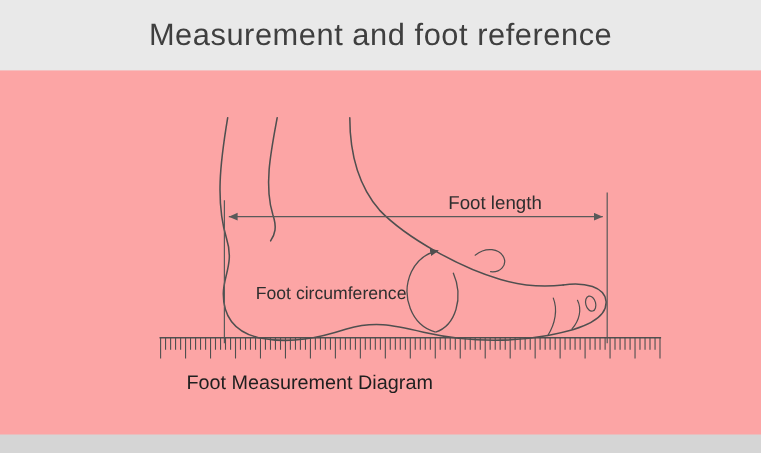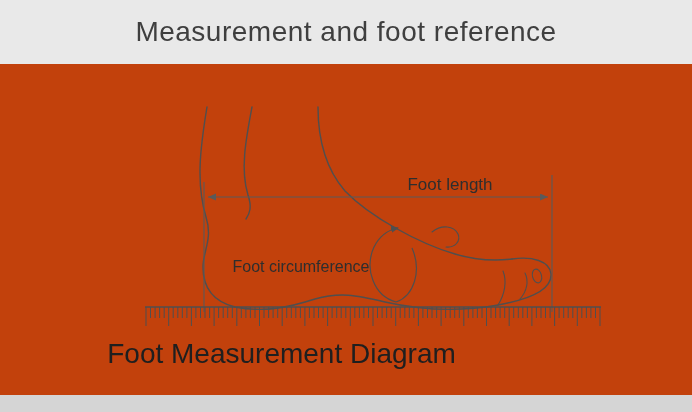--- a/index.html
+++ b/index.html
@@ -5,21 +5,21 @@
   html, body {
     margin: 0;
     padding: 0;
     background: #ffffff;
     font-family: "Liberation Sans", sans-serif;
   }
   .page {
     position: relative;
     width: 692px;
     height: 412px;
-    background: #c2410c;
+    background: #fca5a5;
     overflow: hidden;
   }
   .header-banner {
     position: absolute;
     top: 0; left: 0;
     width: 692px;
     height: 64px;
     background: #e9e9e9;
     display: flex;
     align-items: center;
@@ -35,21 +35,21 @@
     position: absolute;
     top: 64px;
     left: 0;
   }
   .caption {
     position: absolute;
     top: 338px;
     left: 0;
     width: 563px;
     text-align: center;
-    font-size: 28px;
+    font-size: 18px;
     color: #1f1f1f;
   }
   .footer-bar {
     position: absolute;
     bottom: 0;
     left: 0;
     width: 692px;
     height: 17px;
     background: #d5d5d5;
   }

